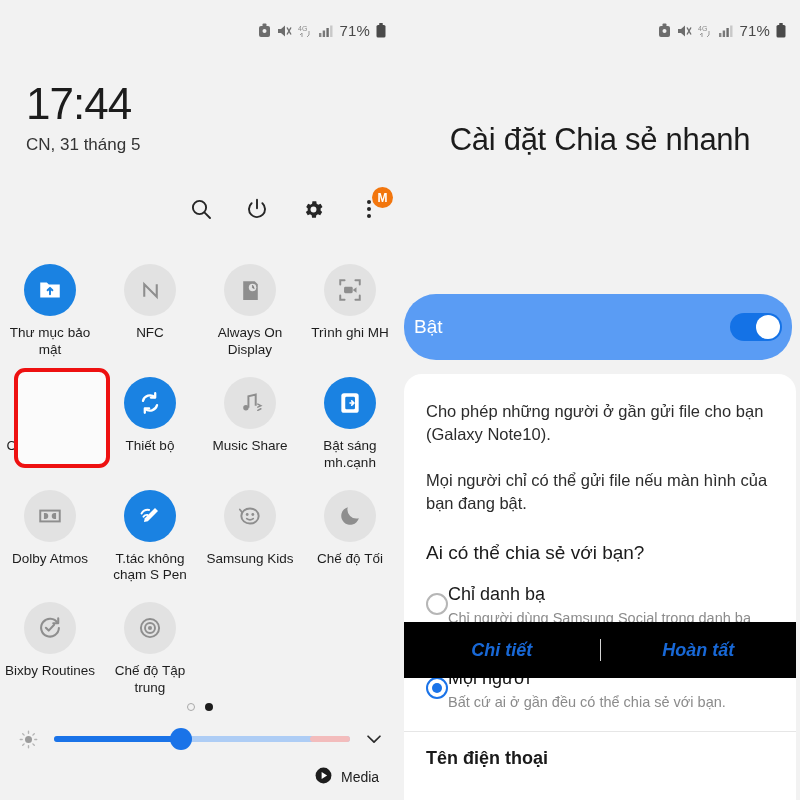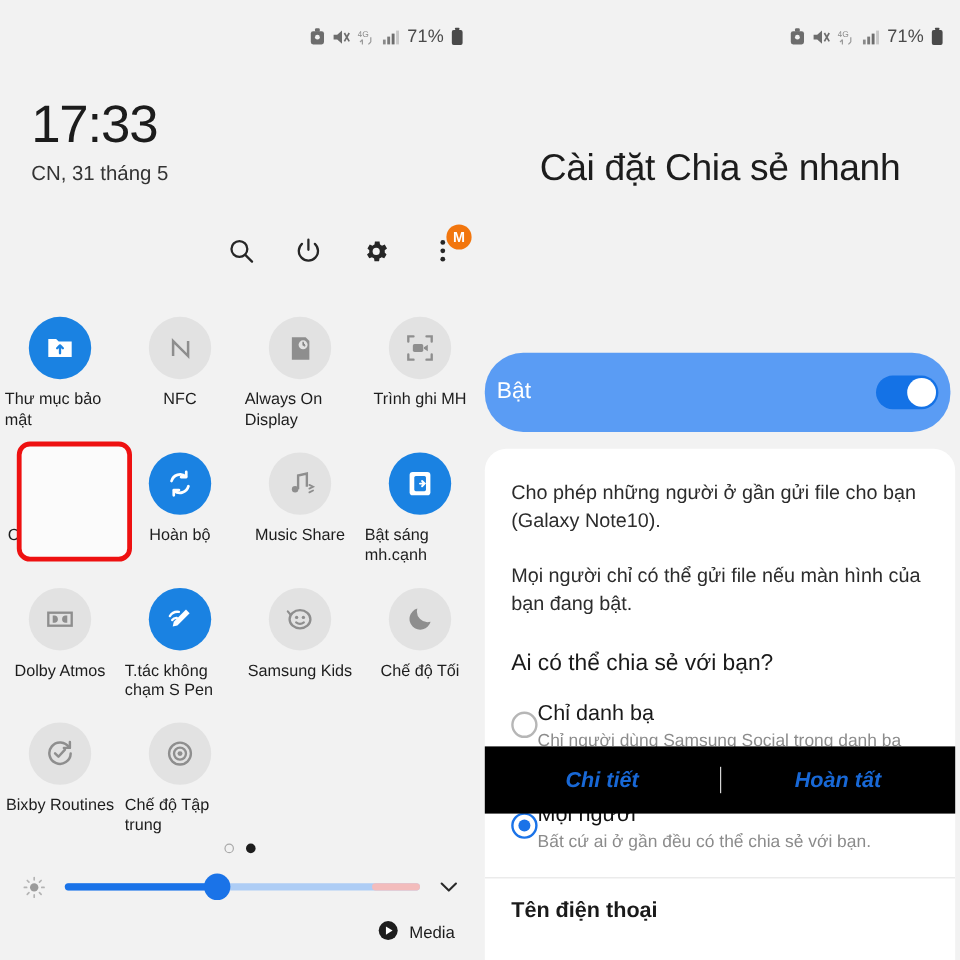--- a/index.html
+++ b/index.html
@@ -48,21 +48,21 @@
     display: grid; grid-template-columns: repeat(4, 1fr); row-gap: 12px;
   }
   .qs-item { display: flex; flex-direction: column; align-items: center; padding-top: 6px; }
   .qs-circle {
     width: 52px; height: 52px; border-radius: 50%;
     background: #e2e2e2; display: flex; align-items: center; justify-content: center;
     color: #8e8e8e;
   }
   .qs-item.on .qs-circle { background: #1a82e2; color: #ffffff; }
   .qs-label {
-    margin-top: 9px; font-size: 13.5px; color: #1d1d1d; text-align: left;
+    margin-top: 9px; font-size: 13.5px; color: #1d1d1d; text-align: center;
     line-height: 1.25; max-width: 92px;
   }
   .highlight-box {
     position: absolute; left: 14px; top: 368px; width: 96px; height: 100px;
     border: 4px solid #ee1111; border-radius: 11px; background: #fbfbfb;
     pointer-events: none;
   }
 
   
   .pager { position: absolute; top: 703px; left: 0; width: 400px; display: flex; justify-content: center; gap: 10px; }
@@ -167,21 +167,21 @@
       <span class="st-text">71%</span>
       <span class="st-ico">
         <svg width="10" height="15" viewBox="0 0 10 15">
             <rect x="3.2" y="0" width="3.6" height="2" rx="0.6" fill="#4a4a4a"></rect>
             <rect x="0.5" y="2" width="9" height="12.5" rx="1.6" fill="#4a4a4a"></rect>
           </svg>
       </span>
     </div>
 
     <div class="clock">
-      <div class="clock-time">17:33</div>
+      <div class="clock-time">17:44</div>
       <div class="clock-date">CN, 31 tháng 5</div>
     </div>
 
     <div class="hdr-icons">
       <div class="hdr-btn">
         <svg width="22" height="22" viewBox="0 0 22 22">
             <circle cx="9.5" cy="9.5" r="6.6" fill="none" stroke="#262626" stroke-width="1.9"></circle>
             <path d="M14.4 14.4L20 20" stroke="#262626" stroke-width="1.9" stroke-linecap="round"></path>
           </svg>
       </div>
@@ -263,21 +263,21 @@
       </div>
 
       <div class="qs-item on">
         <div class="qs-circle">
           <svg width="26" height="26" viewBox="0 0 24 24">
             <path d="M5.5 10a6.8 6.8 0 0 1 11-3.4" fill="none" stroke="currentColor" stroke-width="2.1" stroke-linecap="round"></path>
             <path d="M18.5 14a6.8 6.8 0 0 1-11 3.4" fill="none" stroke="currentColor" stroke-width="2.1" stroke-linecap="round"></path>
             <path d="M16.8 3v4h-4M7.2 21v-4h4" fill="none" stroke="currentColor" stroke-width="2.1" stroke-linecap="round" stroke-linejoin="round"></path>
           </svg>
         </div>
-        <div class="qs-label">Hoàn bộ</div>
+        <div class="qs-label">Thiết bộ</div>
       </div>
 
       <div class="qs-item">
         <div class="qs-circle">
           <svg width="25" height="25" viewBox="0 0 24 24">
               <path d="M10 17V6l7-1.6V15" fill="none" stroke="currentColor" stroke-width="1.9"></path>
               <circle cx="7.6" cy="17" r="2.6" fill="currentColor"></circle>
               <path d="M19 16.5l3-1.5-3-1.5M19 19.5l3-1.5" stroke="currentColor" stroke-width="1.4" fill="none" stroke-linecap="round"></path>
             </svg>
         </div>

